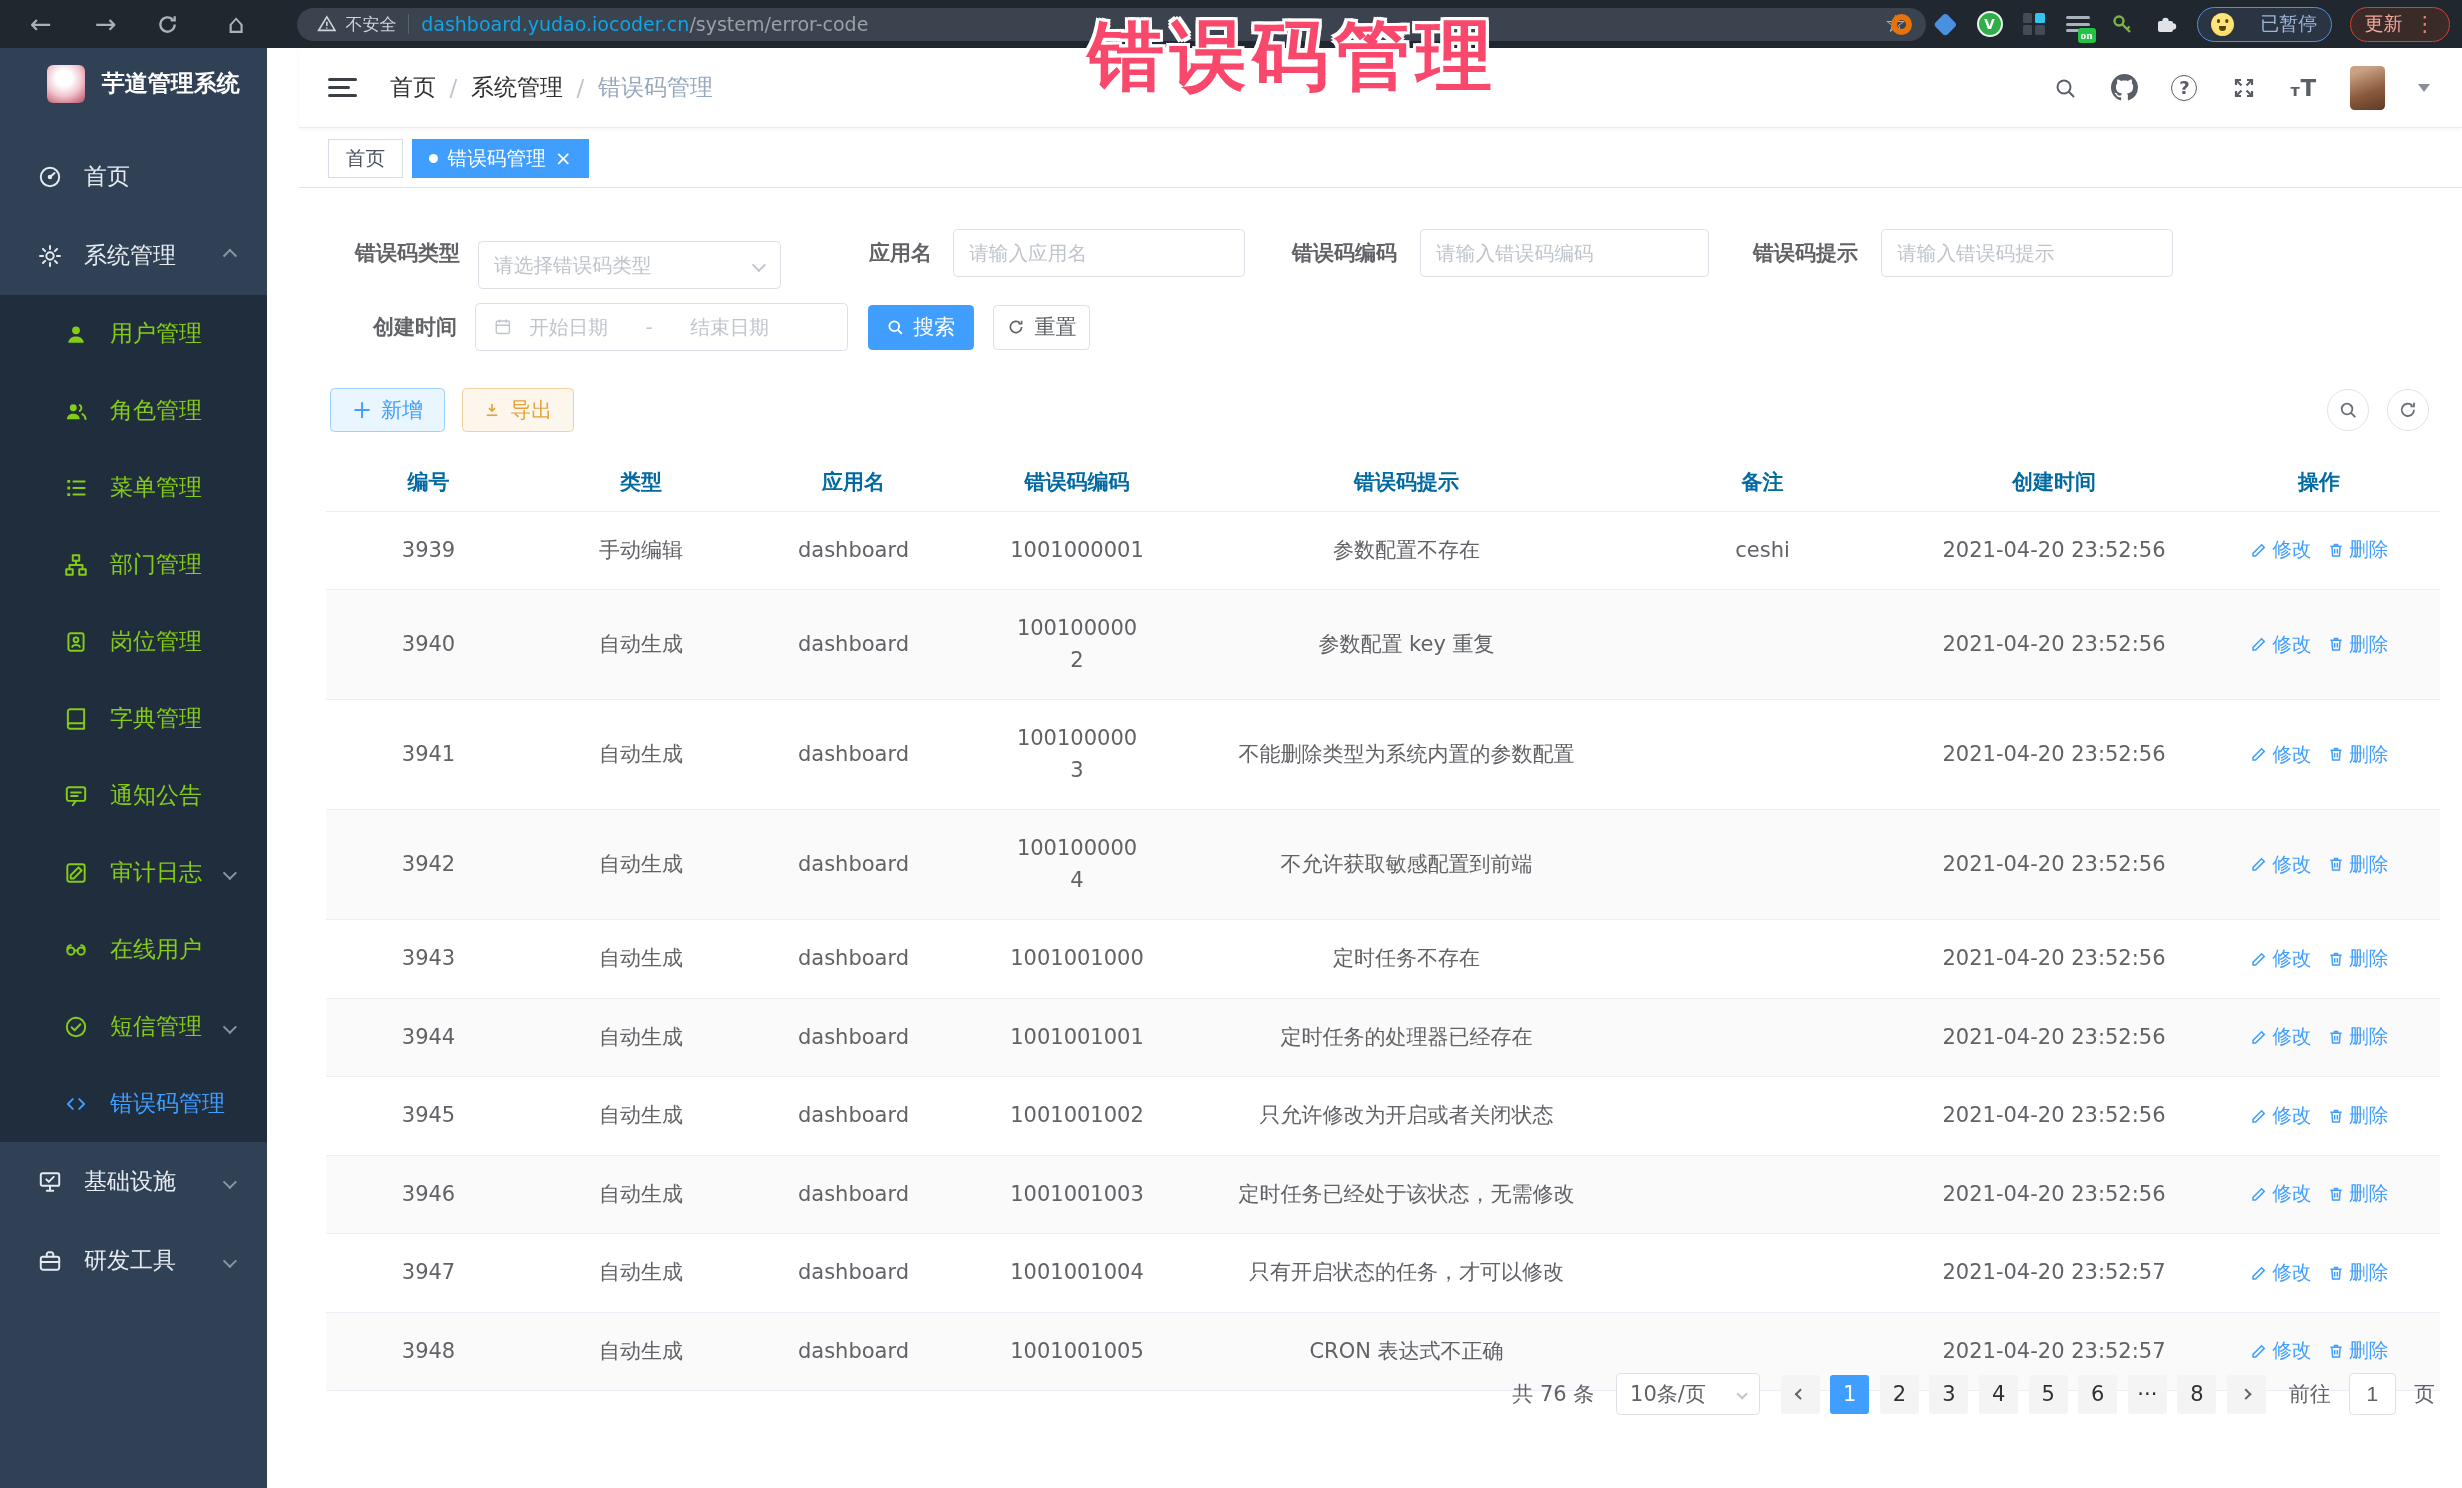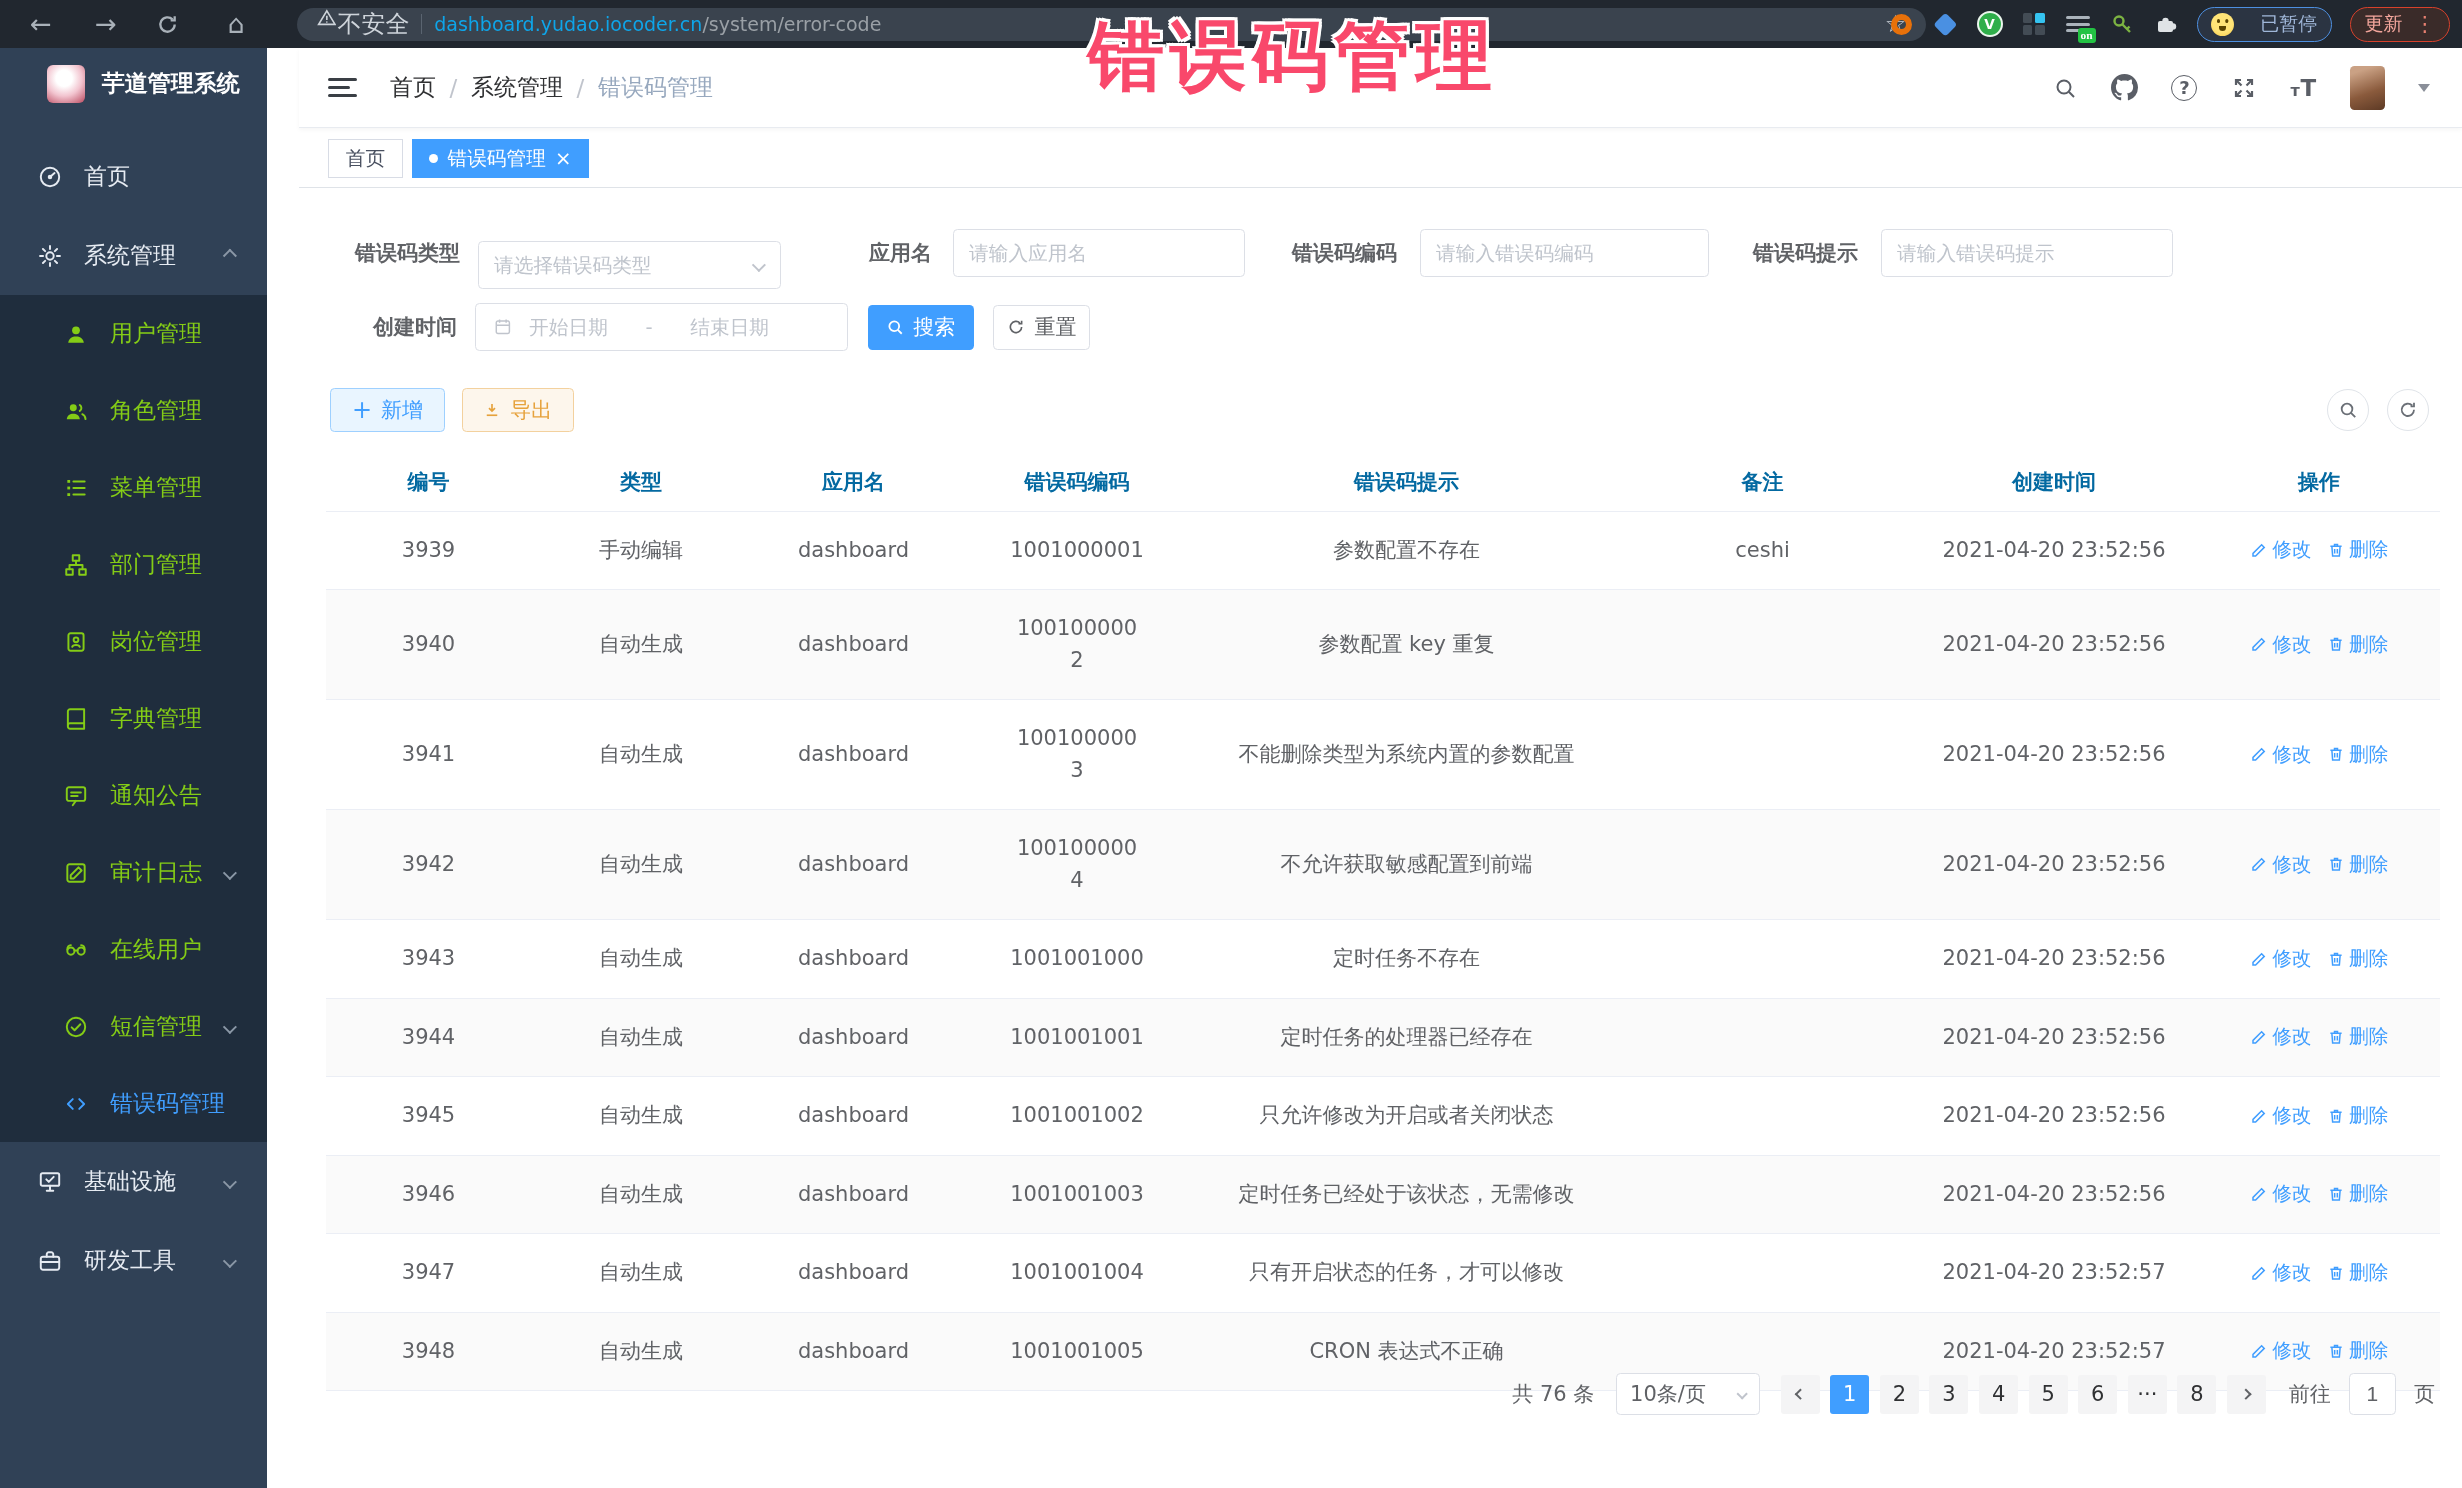--- a/index.html
+++ b/index.html
@@ -7,21 +7,21 @@
          font-family:"DejaVu Sans","Liberation Sans",sans-serif; color:#606266; }
   svg { display:block; }
 
   
   .browser-bar { position:absolute; left:0; top:0; width:2462px; height:48px; background:#21272f;
                  display:flex; align-items:center; z-index:5; }
   .nav-btns { display:flex; align-items:center; gap:35px; padding-left:26px; color:#a9b1b9; font-size:26px; }
   .nav-btns .g { width:30px; text-align:center; }
   .url-pill { position:absolute; left:297px; top:7.6px; width:1629px; height:33px; background:#3a434e;
               border-radius:16.7px; display:flex; align-items:center; padding:0 19.7px; gap:12px; }
-  .url-pill .sec { color:#ced4da; font-size:24px; display:flex; gap:1px; }
+  .url-pill .sec { color:#ced4da; font-size:17px; display:flex; align-items:center; gap:9px; }
   .url-divider { width:0.8px; height:19.7px; background:#5a6470; }
   .url-text { font-size:19px; white-space:nowrap; }
   .url-host { color:#0ea5e9; }
   .url-path { color:#9aa0a6; }
   .url-star { margin-left:auto; color:#ced4da; font-size:24px; }
   .ext-row { position:absolute; right:12px; top:0; height:48px; display:flex; align-items:center; gap:18px; }
   .ext-ic { width:26px; height:26px; display:flex; align-items:center; justify-content:center; }
   .ring-orange { width:21px; height:21px; border-radius:50%; border:6px solid #e8710a; }
   .gem-blue { width:16.7px; height:16.7px; background:#4a90e2; transform:rotate(45deg); border-radius:3.8px; }
   .circle-green { width:26px; height:26px; border-radius:50%; background:#2fae4a; border:2.3px solid #eaf6ec;

